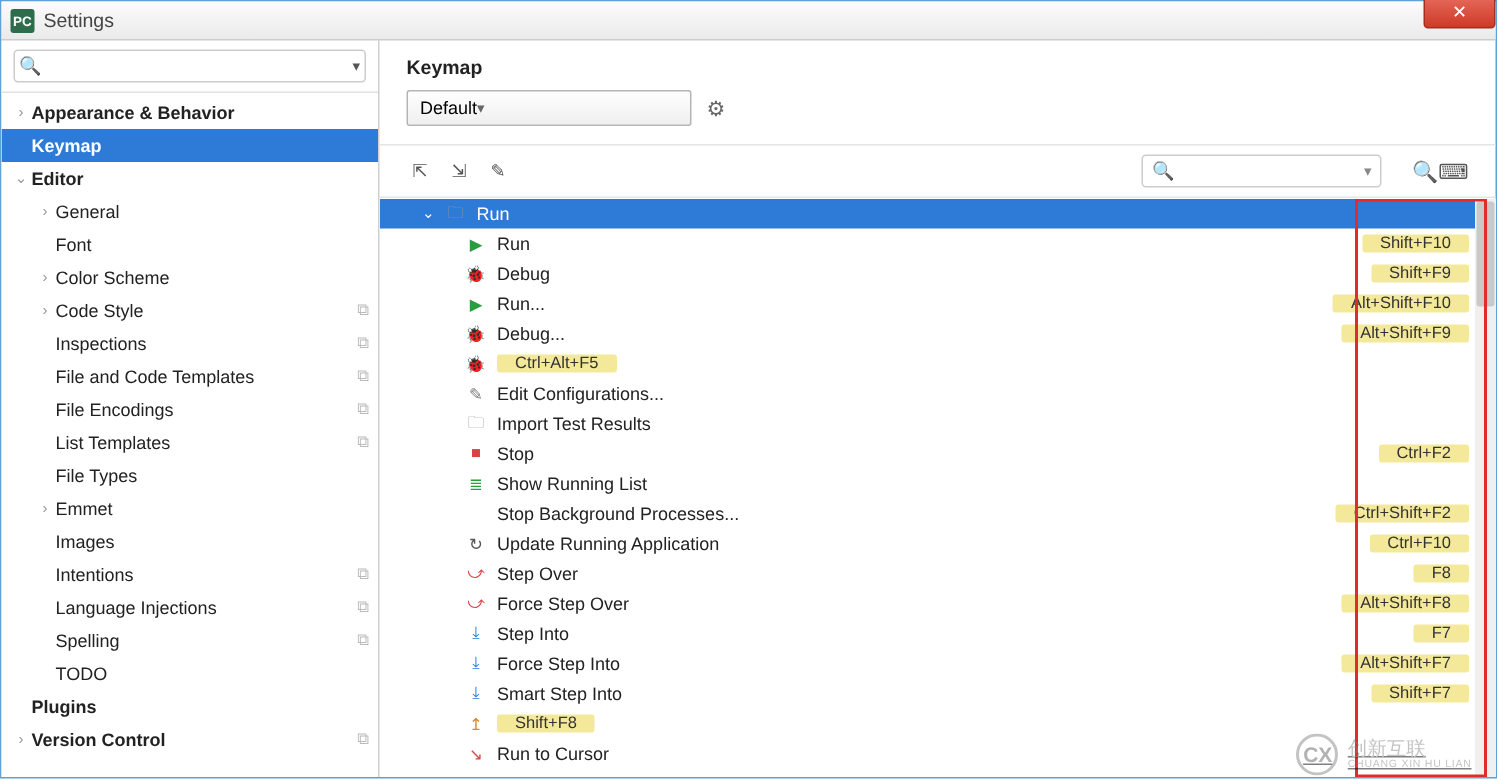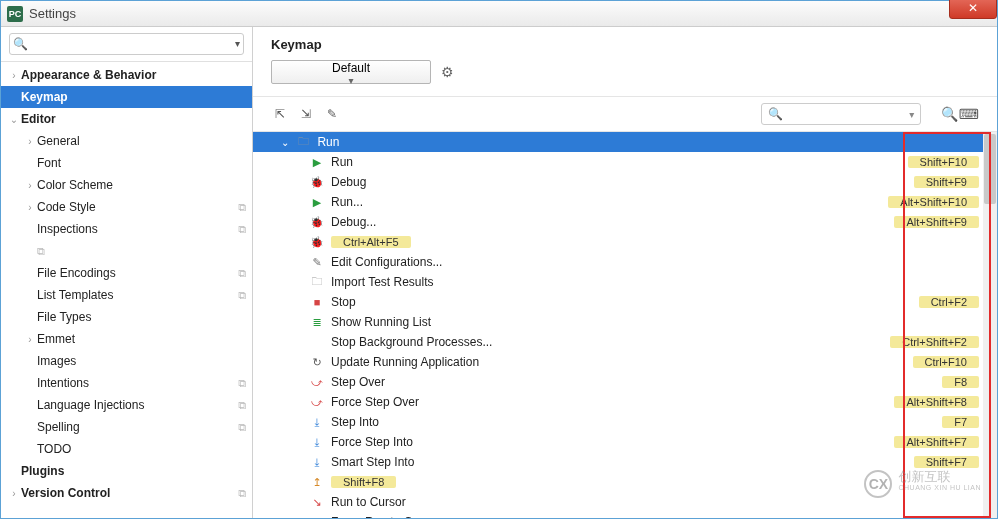--- a/index.html
+++ b/index.html
@@ -21,21 +21,21 @@
 .side-item.selected { background: #2d7bd6; color: #fff; }
 .side-item .exp { width: 14px; display: inline-block; text-align: center; color: #999; font-size: 10px; }
 .side-item.selected .exp { color: #e0ecfa; }
 .side-item .lbl { flex: 1; }
 .side-item .badge { color: #bbb; font-size: 11px; }
 .side-item.bold .lbl { font-weight: 600; }
 .side-item.depth-1 { padding-left: 22px; }
 .main { flex: 1; display: flex; flex-direction: column; position: relative; }
 .main-header { padding: 10px 18px 8px; font-weight: 600; font-size: 13px; color: #222; }
 .profile-row { display: flex; align-items: center; gap: 10px; padding: 0 18px 12px; }
-.profile-select { display: flex; align-items: center; border: 1px solid #b5b5b5; background: linear-gradient(#fff,#efefef); height: 24px; width: 160px; padding: 0 8px; border-radius: 2px; justify-content: flex-start; flex-direction: column; }
+.profile-select { display: flex; align-items: center; border: 1px solid #b5b5b5; background: linear-gradient(#fff,#efefef); height: 24px; width: 190px; padding: 0 8px; border-radius: 2px; justify-content: flex-start; }
 .gear-btn { color: #666; font-size: 14px; }
 .toolbar-row { display: flex; align-items: center; padding: 6px 18px; gap: 8px; border-top: 1px solid #e5e5e5; }
 .tool-btn { width: 18px; height: 18px; display: flex; align-items: center; justify-content: center; color: #555; font-size: 12px; }
 .toolbar-row .spacer { flex: 1; }
 .toolbar-search { width: 160px; height: 22px; border: 1px solid #ccc; border-radius: 3px; display: flex; align-items: center; padding: 0 6px; color: #888; gap: 4px; }
 .find-btn { color: #555; font-size: 14px; margin-left: 12px; }
 .tree-wrap { flex: 1; overflow: auto; border-top: 1px solid #e5e5e5; position: relative; }
 .highlight-box { position: absolute; top: 0; right: 6px; width: 88px; height: 100%; border: 2px solid #e32b2b; pointer-events: none; z-index: 5; }
 .tree-row { display: flex; align-items: center; height: 20px; padding: 0 18px 0 28px; position: relative; }
 .tree-row.header { background: #2d7bd6; color: #fff; }
@@ -49,21 +49,21 @@
 .ic-play { color: #2a9d3f; }
 .ic-bug { color: #2a9d3f; }
 .ic-pencil { color: #777; }
 .ic-stop { color: #d64545; }
 .ic-list { color: #2a9d3f; }
 .ic-refresh { color: #555; }
 .ic-stepover { color: #d64545; }
 .ic-stepinto { color: #2a7bd6; }
 .ic-stepout { color: #d68a2a; }
 .ic-cursor { color: #d64545; }
-.watermark { position: absolute; right: 16px; bottom: 20px; display: flex; gap: 6px; opacity: 0.5; z-index: 10; }
+.watermark { position: absolute; right: 16px; bottom: 1px; display: flex; align-items: center; gap: 6px; opacity: 0.5; z-index: 10; text-decoration: underline; }
 .watermark .logo { width: 28px; height: 28px; border: 2px solid #888; border-radius: 50%; display: flex; align-items: center; justify-content: center; color: #666; font-weight: bold; font-size: 14px; }
 .watermark .wt { color: #888; font-size: 11px; line-height: 1.1; }
 .scrollbar-v { position: absolute; right: 0; top: 0; width: 14px; height: 100%; background: #f0f0f0; z-index: 3; }
 .scrollbar-thumb { position: absolute; right: 1px; top: 2px; width: 12px; height: 70px; background: #c9c9c9; border-radius: 2px; }
 </style>
 </head>
 <body>
 
 <div class="window">
   <div class="titlebar">
@@ -110,20 +110,21 @@
             <span class="lbl">Code Style</span>
             <span class="badge">⧉</span>
           </div>
           <div class="side-item depth-1">
             <span class="exp"></span>
             <span class="lbl">Inspections</span>
             <span class="badge">⧉</span>
           </div>
           <div class="side-item depth-1">
             <span class="exp"></span>
+            <span class="lbl">File and Code Templates</span>
             <span class="badge">⧉</span>
           </div>
           <div class="side-item depth-1">
             <span class="exp"></span>
             <span class="lbl">File Encodings</span>
             <span class="badge">⧉</span>
           </div>
           <div class="side-item depth-1">
             <span class="exp"></span>
             <span class="lbl">List Templates</span>

